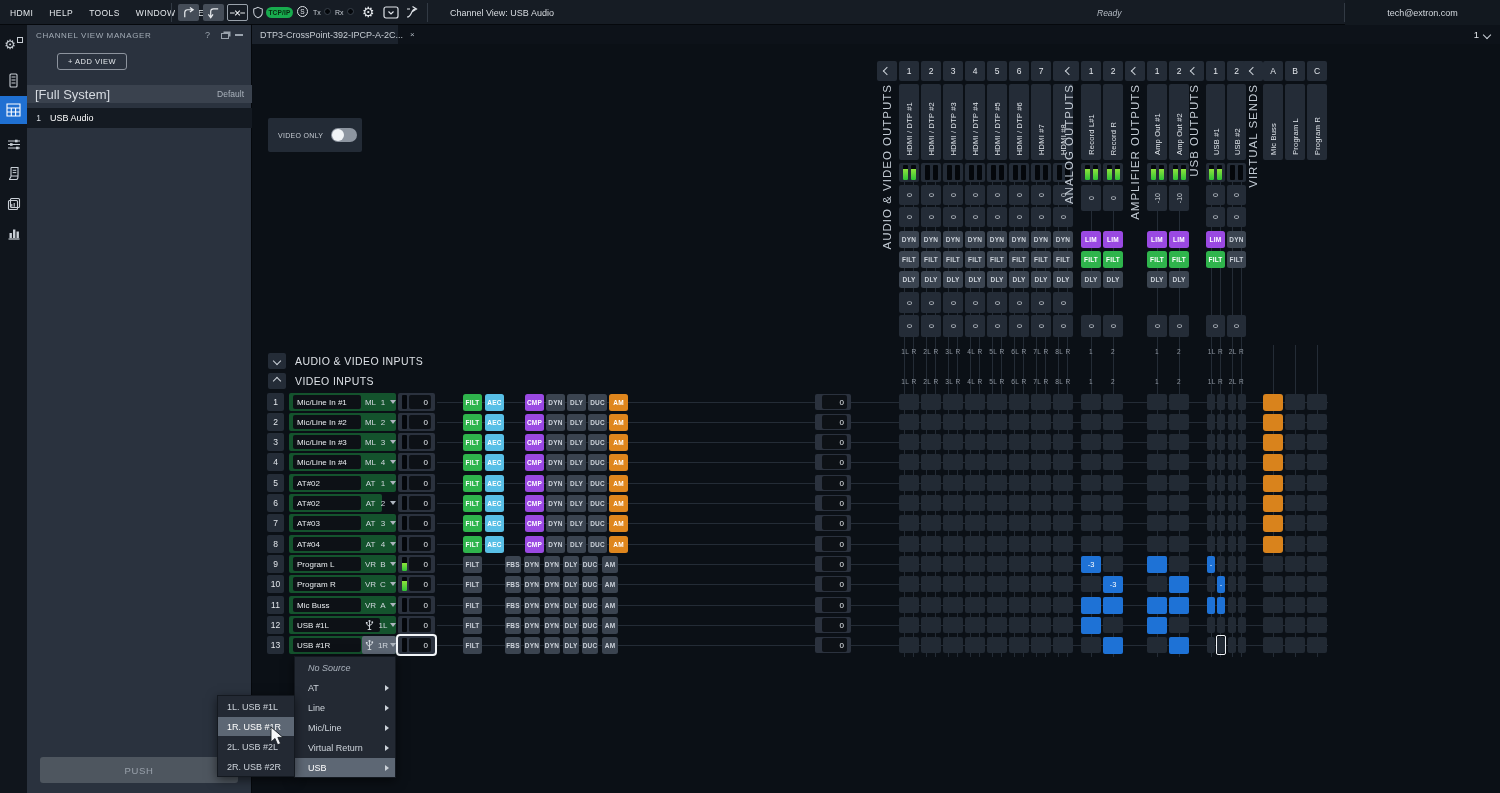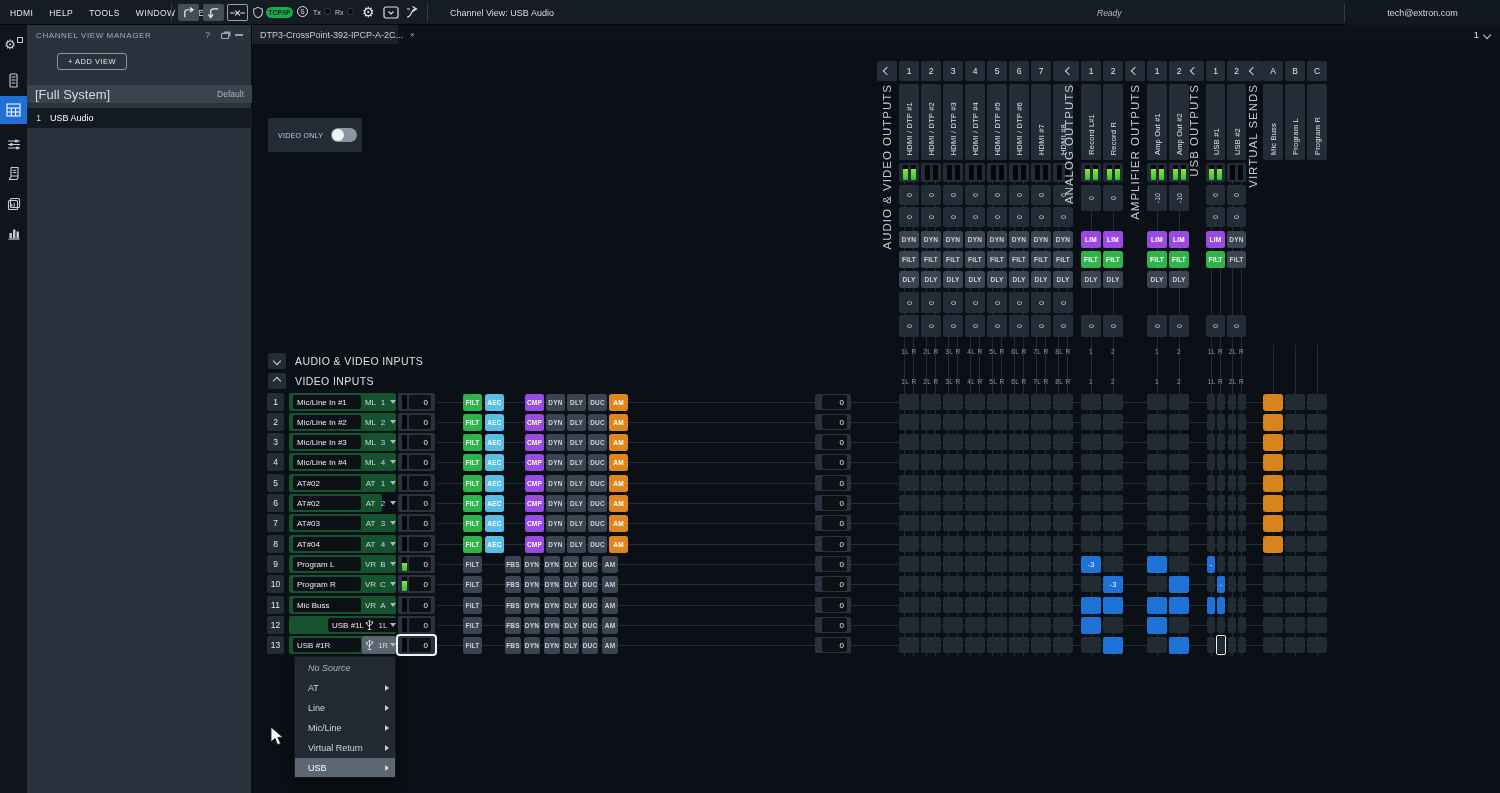--- a/index.html
+++ b/index.html
@@ -226,20 +226,21 @@
     <span class="abs" style="left:208px;top:9px;width:8px;height:1.5px;background:#9aa3ad"></span>
     <div class="abs addview">+ ADD VIEW</div>
     <div class="abs fsrow">
       <span class="l">[Full System]</span>
       <span class="r">Default</span>
     </div>
     <div class="abs viewrow">
       <span class="idx">1</span>
       <span class="nm">USB Audio</span>
     </div>
+    <div class="abs pushbtn">PUSH</div>
   </div>
 
   <div class="abs" id="canvas"></div>
 
   <div class="abs vidonly">
     <span class="lbl">VIDEO ONLY</span>
     <span class="toggle">
         <i></i>
       </span>
   </div>
@@ -1191,21 +1192,21 @@
     <div class="abs blk " style="left: 524px; top: 596.5px; width: 16px; height: 17px;">DYN</div>
     <div class="abs blk " style="left: 544px; top: 596.5px; width: 16px; height: 17px;">DYN</div>
     <div class="abs blk " style="left: 563px; top: 596.5px; width: 16px; height: 17px;">DLY</div>
     <div class="abs blk " style="left: 582px; top: 596.5px; width: 16px; height: 17px;">DUC</div>
     <div class="abs blk " style="left: 602px; top: 596.5px; width: 16px; height: 17px;">AM</div>
     <div class="abs rowgain" style="left: 815px; top: 597px; width: 36px; height: 16px;">
       <div class="abs rval" style="left: 7px; top: 1px; width: 25px; height: 14px;">0</div>
     </div>
     <div class="abs obox num inbadge" style="left: 267px; top: 616px; width: 17px; height: 18px;">12</div>
     <div class="abs rowbody" style="left: 289px; top: 616px; width: 107px; height: 18px;">
-      <div class="abs namefield" style="left: 4px; top: 2px; width: 87px; height: 14px; margin-left: 35px;">USB #1L</div>
+      <div class="abs namefield" style="left: 4px; top: 2px; width: 87px; height: 14px;">USB #1L</div>
       <div class="abs" style="left: 76px; top: 3px; width: 9px; height: 12px;">
         <svg width="9" height="12" viewBox="0 0 9 12">
           <path d="M4.5,10.5 V3 M4.5,8 C4.5,6 1.7,6.6 1.7,4.6 M4.5,7 C4.5,5.3 7.3,5.9 7.3,4.2" fill="none" stroke="#d5dae0" stroke-width="0.9"></path>
           <circle cx="4.5" cy="2" r="1.1" fill="#d5dae0"></circle>
           <rect x="0.9" y="3" width="1.7" height="1.7" fill="#d5dae0"></rect>
           <circle cx="7.3" cy="3.2" r="0.9" fill="#d5dae0"></circle>
           <path d="M2.7,10.5 H6.3" stroke="#d5dae0" stroke-width="0.9"></path>
         </svg>
       </div>
       <div class="abs chtxt" style="left: 87px; top: 0px; width: 14px; height: 18px;">1L</div>
@@ -1273,13 +1274,27 @@
       </div>
       <div class="abs mitem" style="left: 0px; top: 81px; width: 100px; height: 19px;">
         <span class="mlabel">Virtual Return</span>
         <span class="subarrow"></span>
       </div>
       <div class="abs mitem hl" style="left: 0px; top: 101px; width: 100px; height: 19px;">
         <span class="mlabel">USB</span>
         <span class="subarrow"></span>
       </div>
     </div>
+    <div class="abs menu" style="left: 217px; top: 695px; width: 78px; height: 82px;">
+      <div class="abs mitem sub2" style="left: 0px; top: 1px; width: 76px; height: 19px;">
+        <span class="mlabel">1L. USB #1L</span>
+      </div>
+      <div class="abs mitem sub2 hl" style="left: 0px; top: 21px; width: 76px; height: 19px;">
+        <span class="mlabel">1R. USB #1R</span>
+      </div>
+      <div class="abs mitem sub2" style="left: 0px; top: 41px; width: 76px; height: 19px;">
+        <span class="mlabel">2L. USB #2L</span>
+      </div>
+      <div class="abs mitem sub2" style="left: 0px; top: 61px; width: 76px; height: 19px;">
+        <span class="mlabel">2R. USB #2R</span>
+      </div>
+    </div>
   </div>
 
 </body></html>

